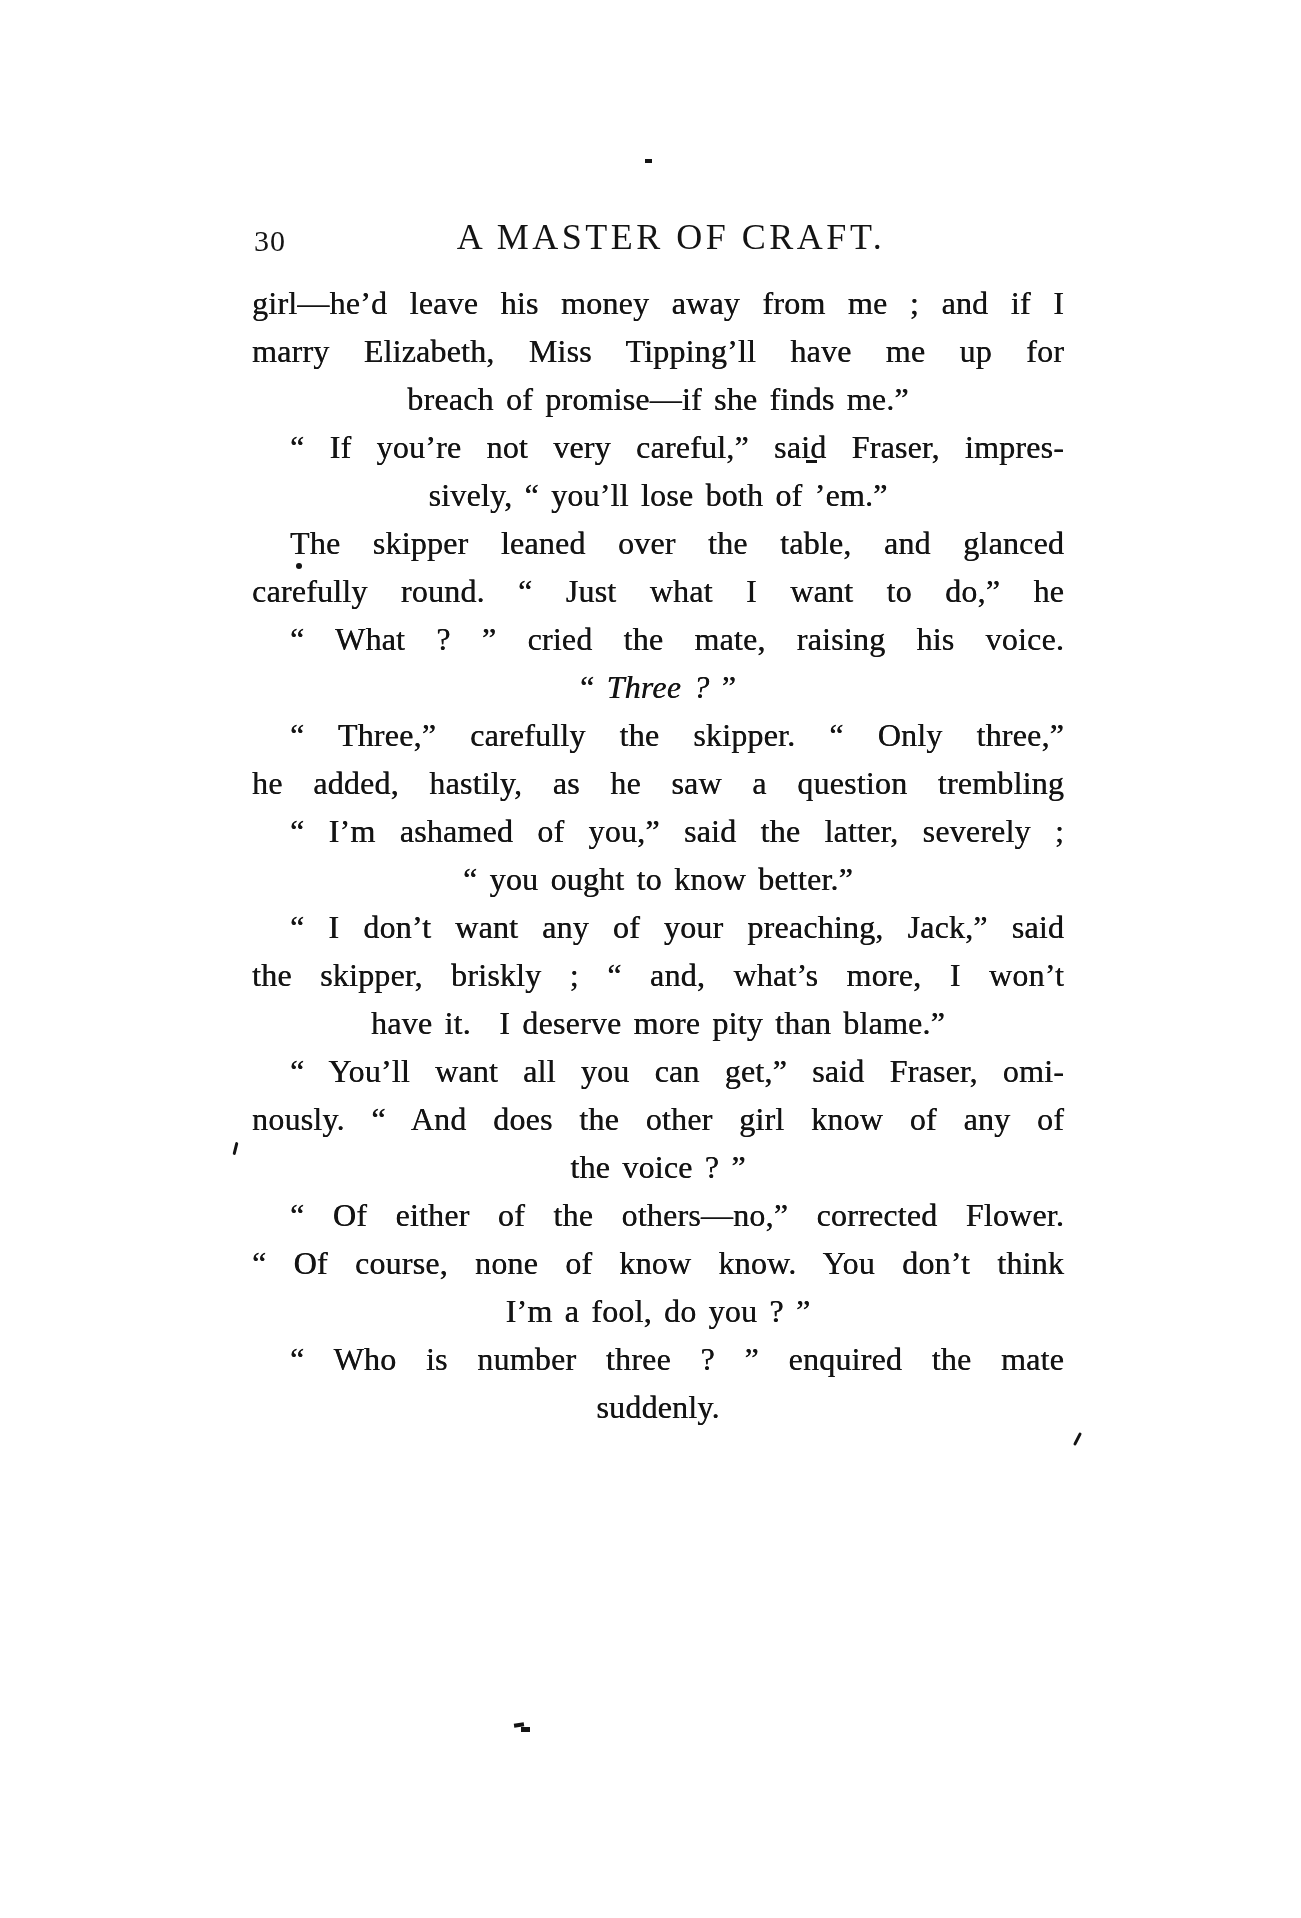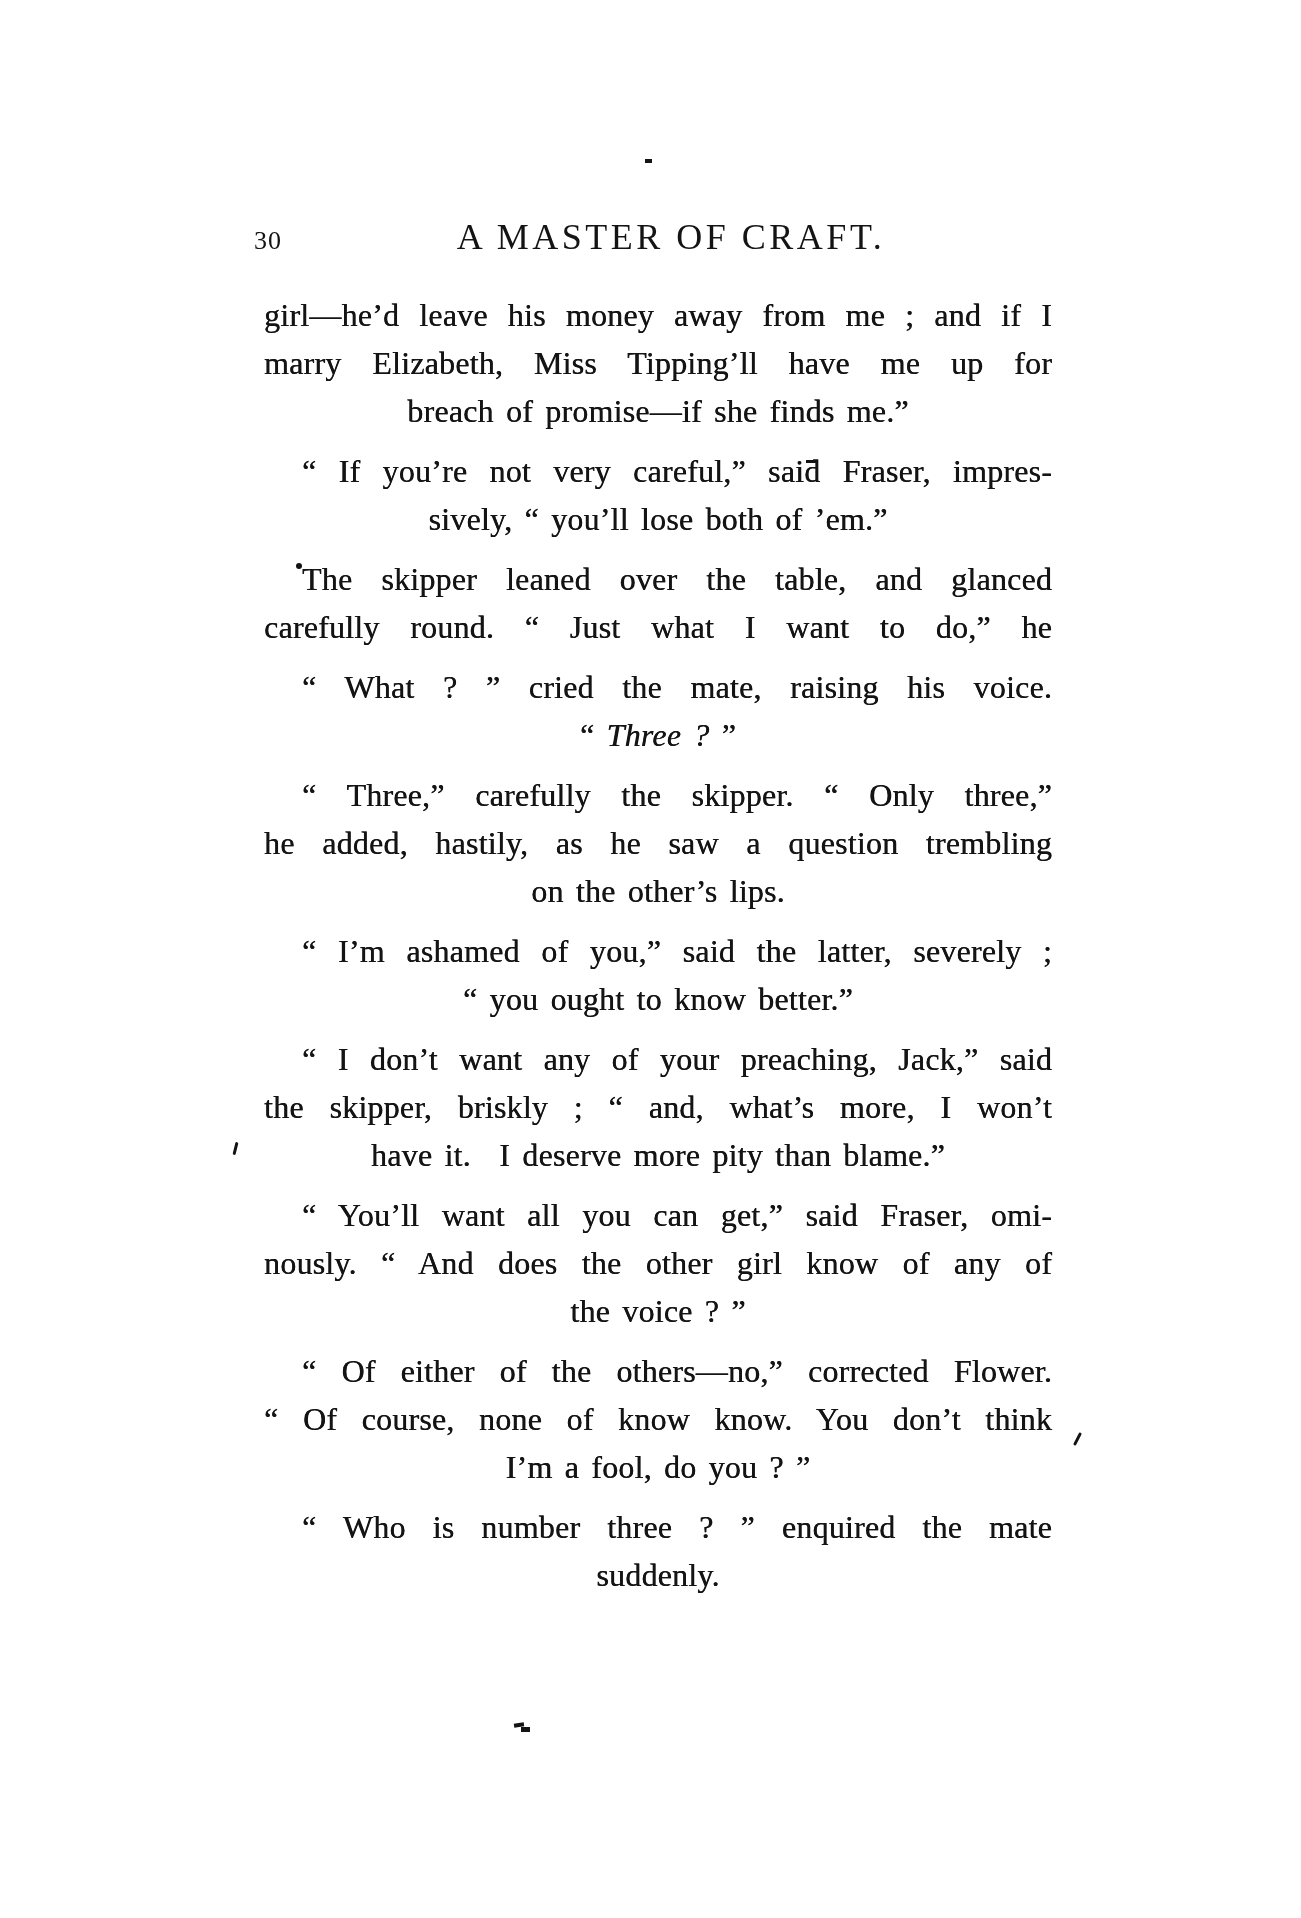--- a/index.html
+++ b/index.html
@@ -14,21 +14,21 @@
     background: #ffffff;
     overflow: hidden;
     font-family: "Liberation Serif", serif;
     color: #141414;
   }
   
   .pagenum {
     position: absolute;
     left: 254px;
     top: 221px;
-    font-size: 26px;
+    font-size: 30px;
     line-height: 40px;
     letter-spacing: 1px;
   }
   .title {
     position: absolute;
     left: 265px;
     top: 216px;
     width: 812px;
     text-align: center;
     font-size: 36px;
@@ -41,21 +41,21 @@
     position: absolute;
     left: 252px;
     top: 279px;
     width: 812px;
     font-size: 32px;
     line-height: 48px;
     letter-spacing: 0.2px;
     word-spacing: 4px;
     text-shadow: 0.35px 0 0 currentColor; 
   }
-  .paragraph { margin: 12px; }
+  .paragraph { margin: 0; }
   .line { text-align: center; }
   .line.j {
     text-align: justify;
     text-align-last: justify;
   }
   .line.indent { padding-left: 38px; }
   .line em { font-style: italic; }
   
   .artifact { position: absolute; background: #141414; }
   .a-top-dash   { left: 645px; top: 159px; width: 7px;  height: 4px; }
@@ -89,21 +89,20 @@
         <div class="line j indent"><span>The skipper leaned over the table, and glanced</span></div>
         <div class="line j"><span>carefully round. “ Just what I want to do,” he</span></div>
       </div>
       <div class="paragraph">
         <div class="line j indent"><span>“ What ? ” cried the mate, raising his voice.</span></div>
         <div class="line"><span>“ </span><em>Three ?</em><span> ”</span></div>
       </div>
       <div class="paragraph">
         <div class="line j indent"><span>“ Three,” carefully the skipper. “ Only three,”</span></div>
         <div class="line j"><span>he added, hastily, as he saw a question trembling</span></div>
-        <div class="line"><span>on the other’s lips.</span></div>
       </div>
       <div class="paragraph">
         <div class="line j indent"><span>“ I’m ashamed of you,” said the latter, severely ;</span></div>
         <div class="line"><span>“ you ought to know better.”</span></div>
       </div>
       <div class="paragraph">
         <div class="line j indent"><span>“ I don’t want any of your preaching, Jack,” said</span></div>
         <div class="line j"><span>the skipper, briskly ; “ and, what’s more, I won’t</span></div>
         <div class="line"><span>have it.  I deserve more pity than blame.”</span></div>
       </div>

